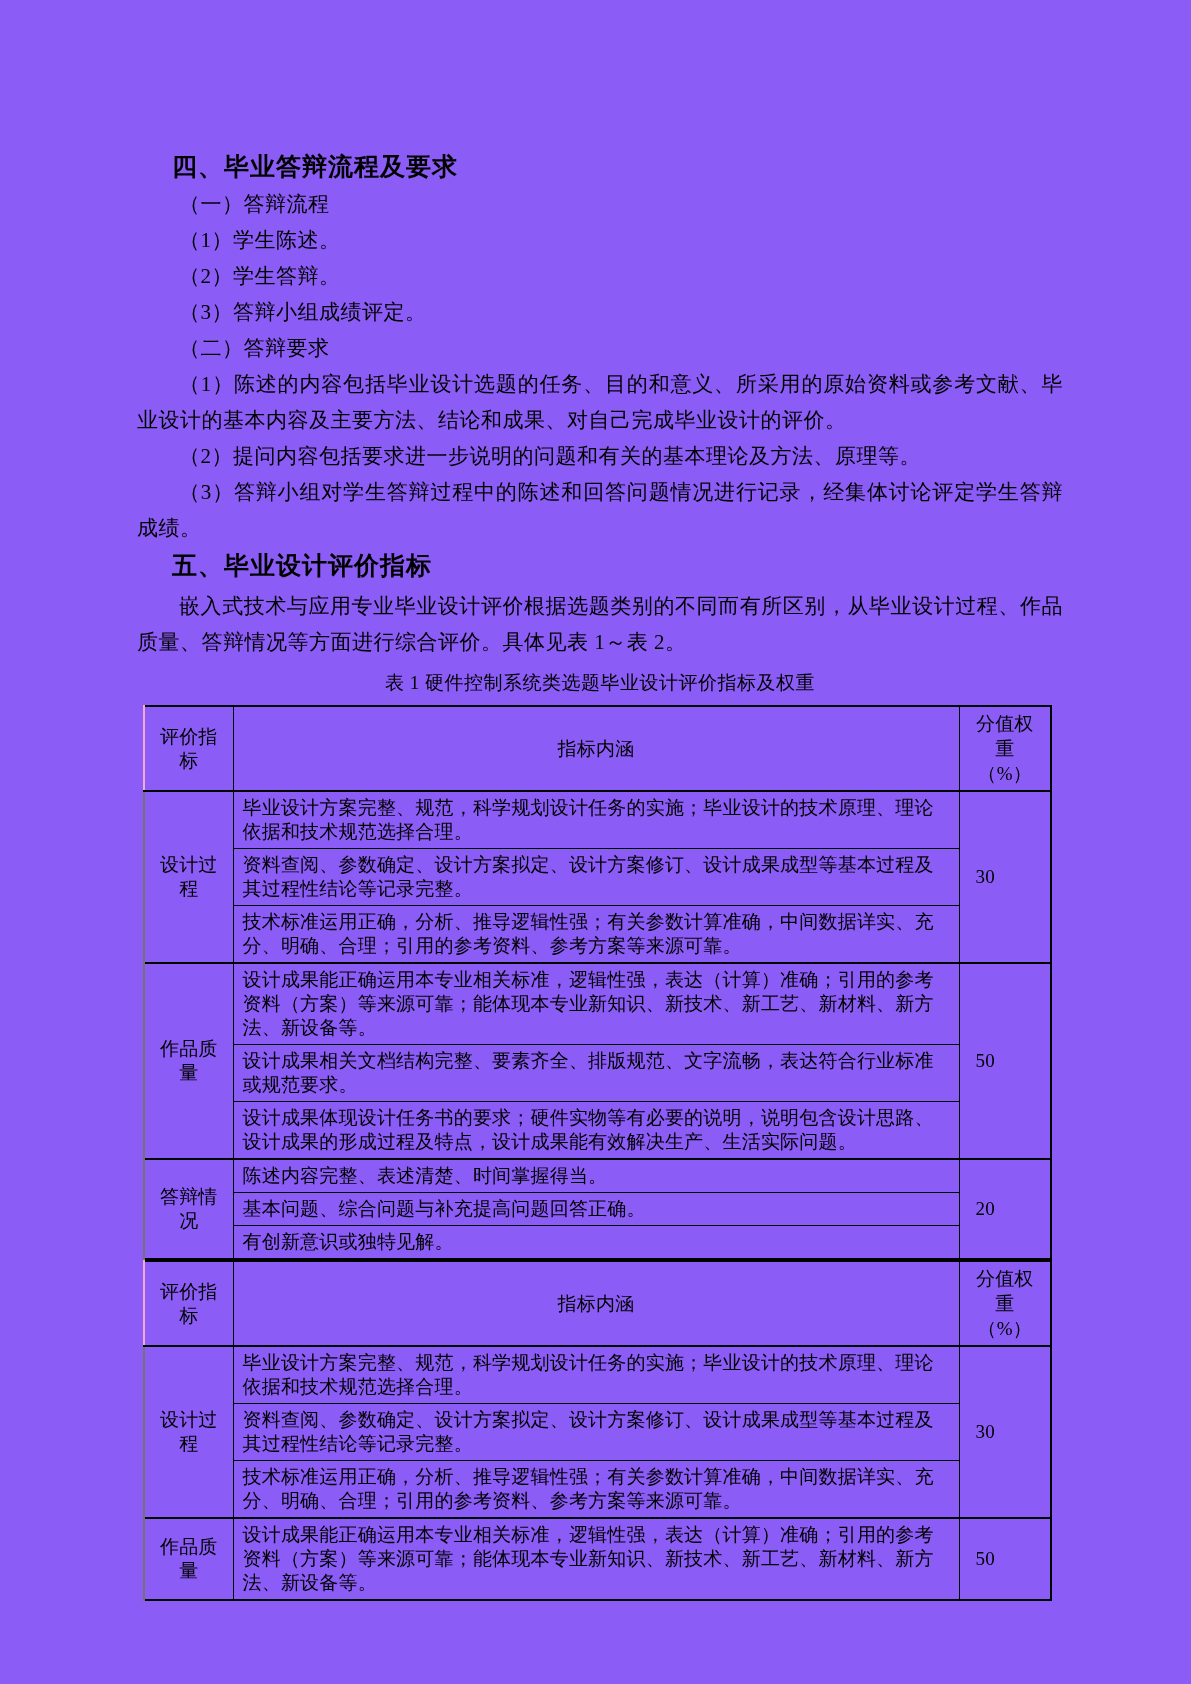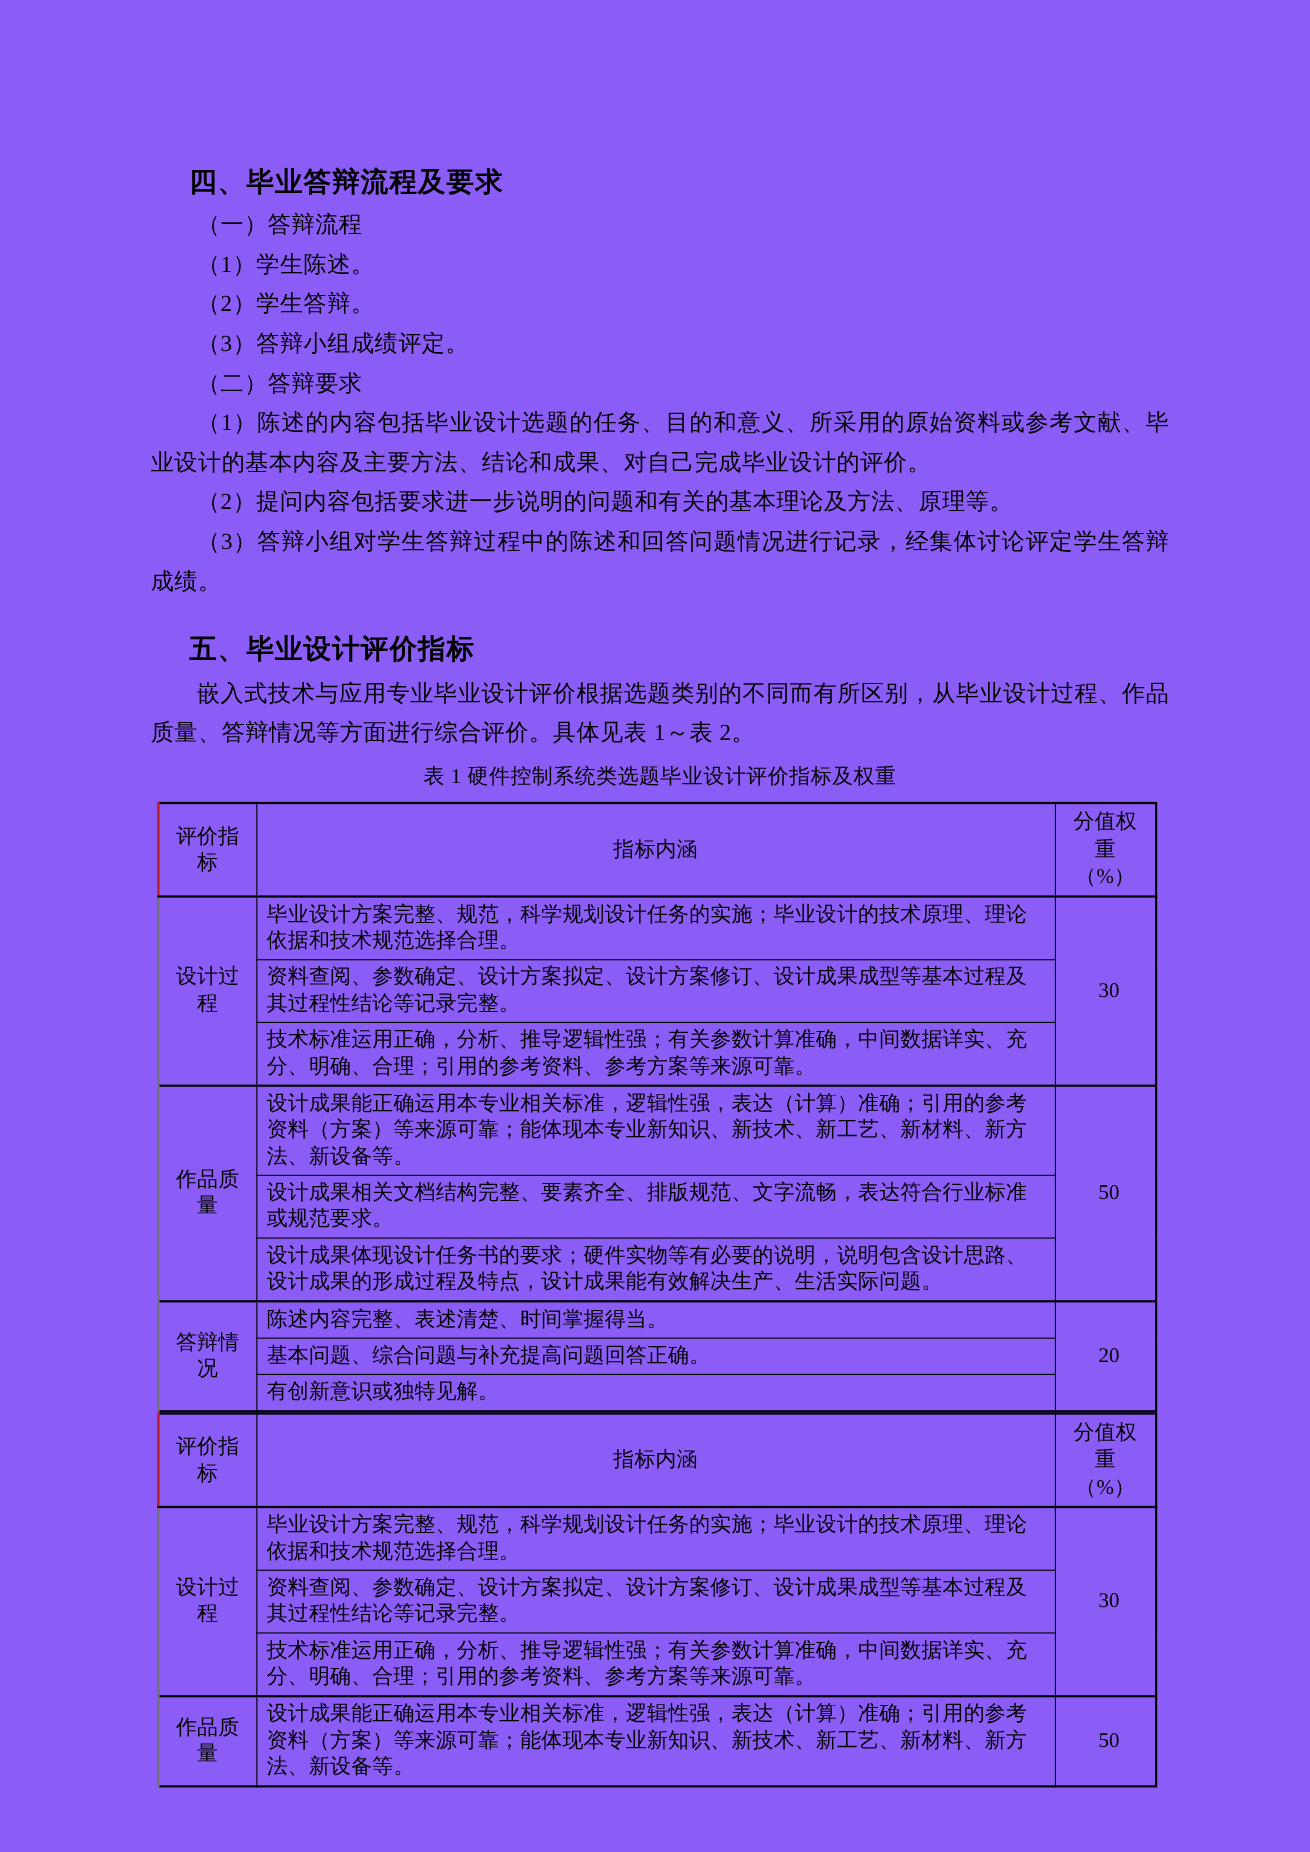--- a/index.html
+++ b/index.html
@@ -18,21 +18,21 @@
     padding: 148px 128px 0 137px;
   }
   h2.sec-heading {
     font-family: "Liberation Sans", "DejaVu Sans", sans-serif;
     font-size: 25px;
     font-weight: bold;
     line-height: 36px;
     margin: 0 0 2px 35px;
     letter-spacing: 1px;
   }
-  h2.sec-heading.second { margin-top: 26px; margin-bottom: 4px; }
+  h2.sec-heading.second { margin-top: 2px; margin-bottom: 4px; font-family: Liberation Serif, serif; }
   p.body-para {
     font-size: 21px;
     line-height: 36px;
     margin: 0;
     text-indent: 42px;
     text-align: justify;
     letter-spacing: 0.5px;
   }
   p.table-caption {
     font-size: 19px;
@@ -61,23 +61,23 @@
   }
   table.eval { border: 2px solid #000; }
   table.eval tr.head td {
     text-align: center;
     height: 52px;
     border-bottom: 2px solid #000;
   }
   table.eval td.weight-head { white-space: pre-line; line-height: 25px; }
   table.eval td.ind-cell { text-align: center; border-left: 2px solid #737373; }
   table.eval td.con-cell { text-align: left; }
-  table.eval td.wt-cell { text-align: center; border-right: 2px solid #000; padding-left: 16px; }
+  table.eval td.wt-cell { text-align: left; border-right: 2px solid #000; padding-left: 16px; }
   table.eval tr.gstart td { border-top: 2px solid #000; }
-  table.eval tr.head td:first-child { border-left: 2px solid #b91c1c; }
+  table.eval tr.head td:first-child { border-left: 2px solid #f9a8d4; }
   table.eval tr.head td:last-child { border-right: 2px solid #000; }
 </style>
 </head>
 <body>
 
 <div class="sheet">
   <div class="content">
 
     <h2 class="sec-heading">四、毕业答辩流程及要求</h2>
     <p class="body-para">（一）答辩流程</p>

